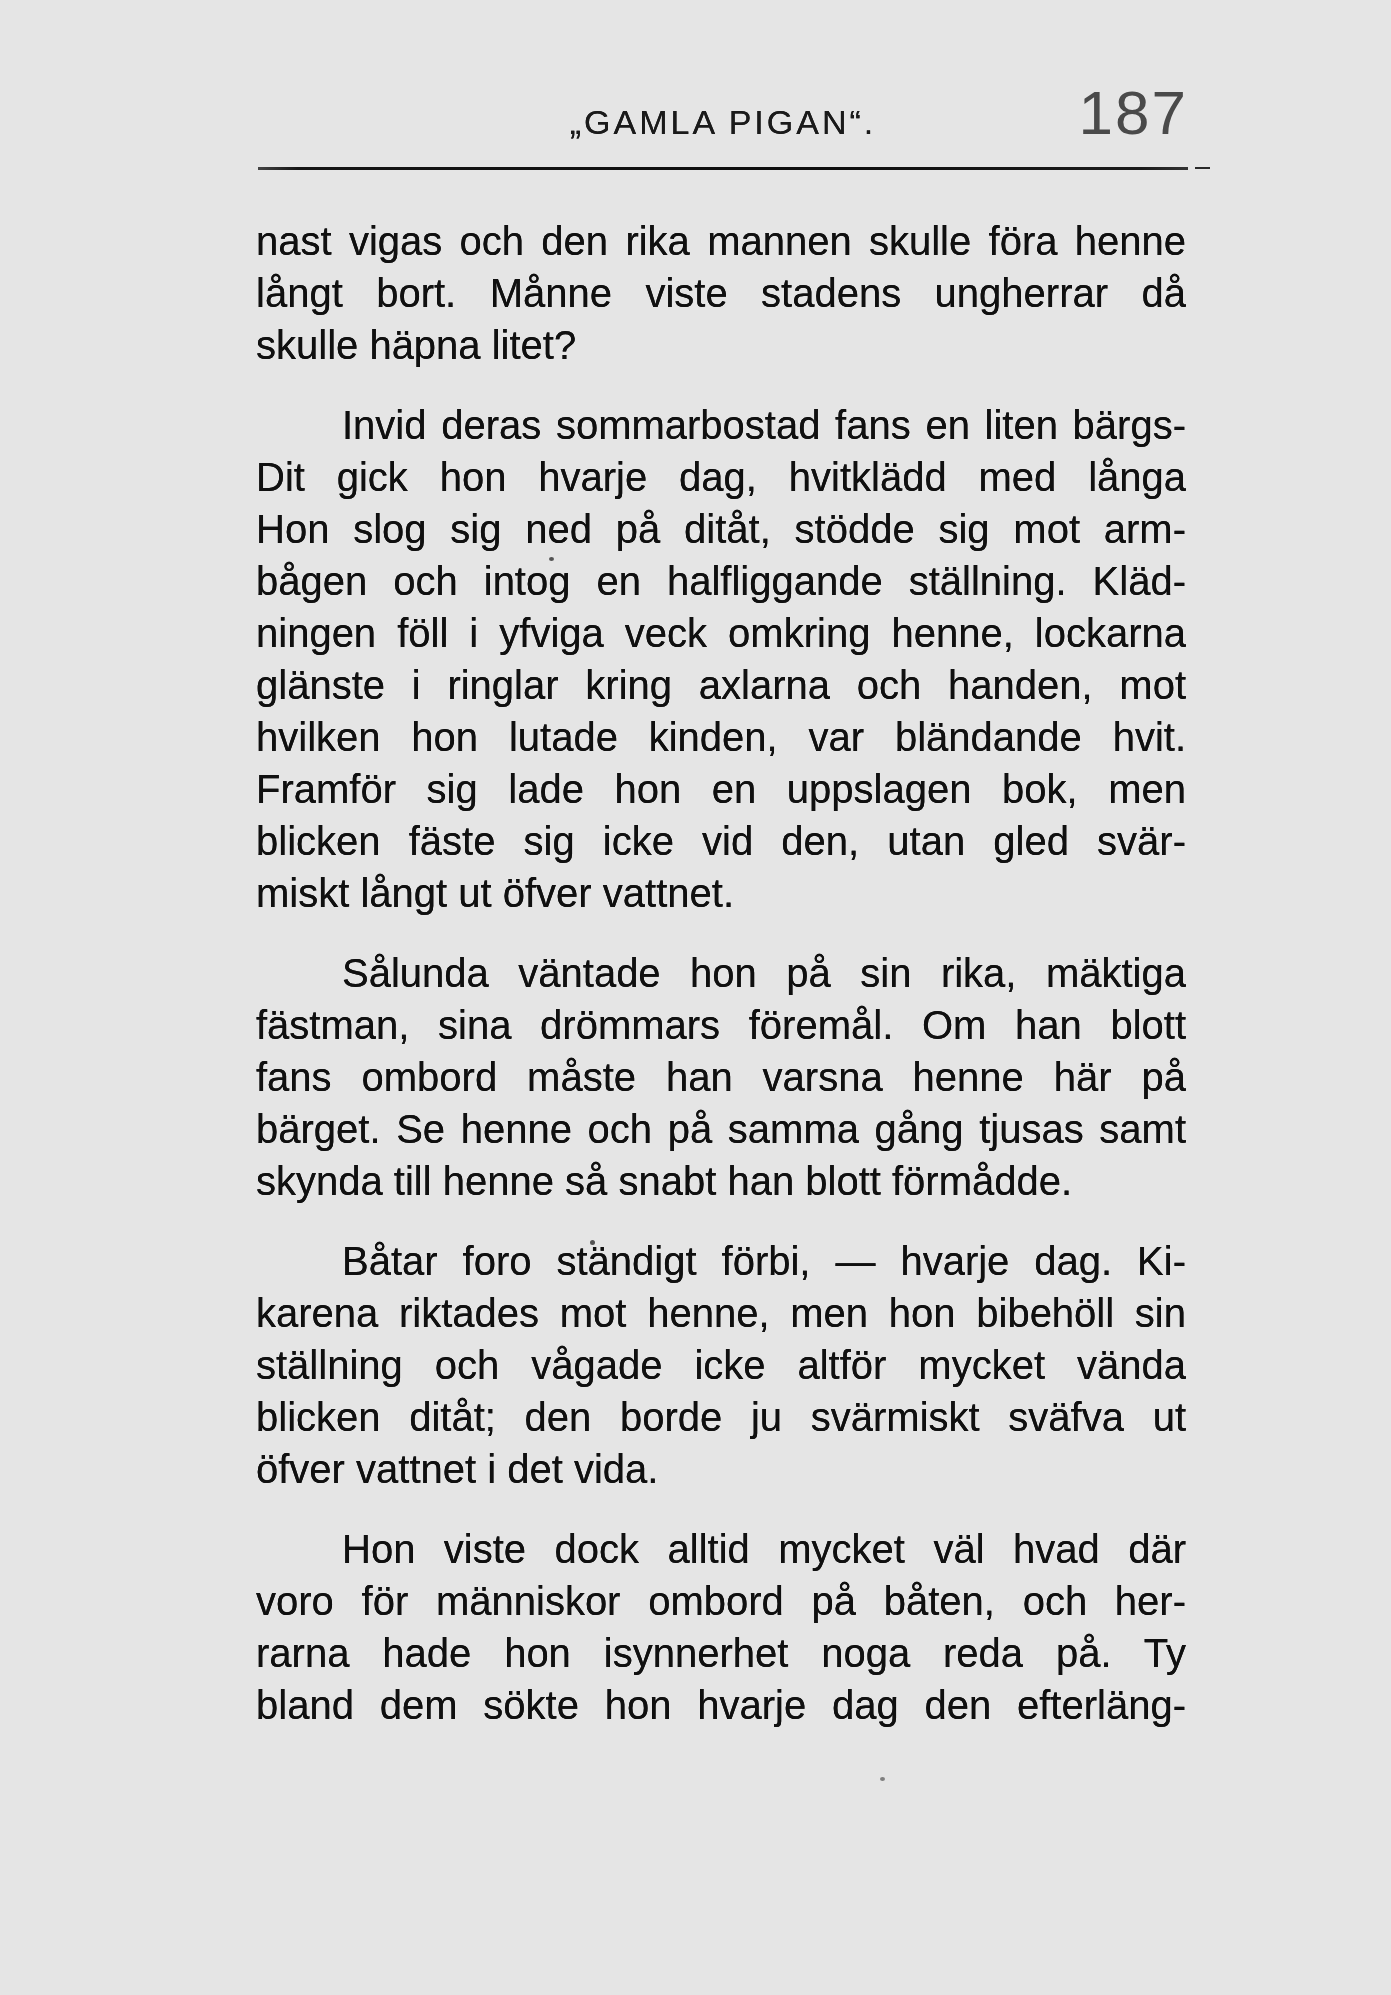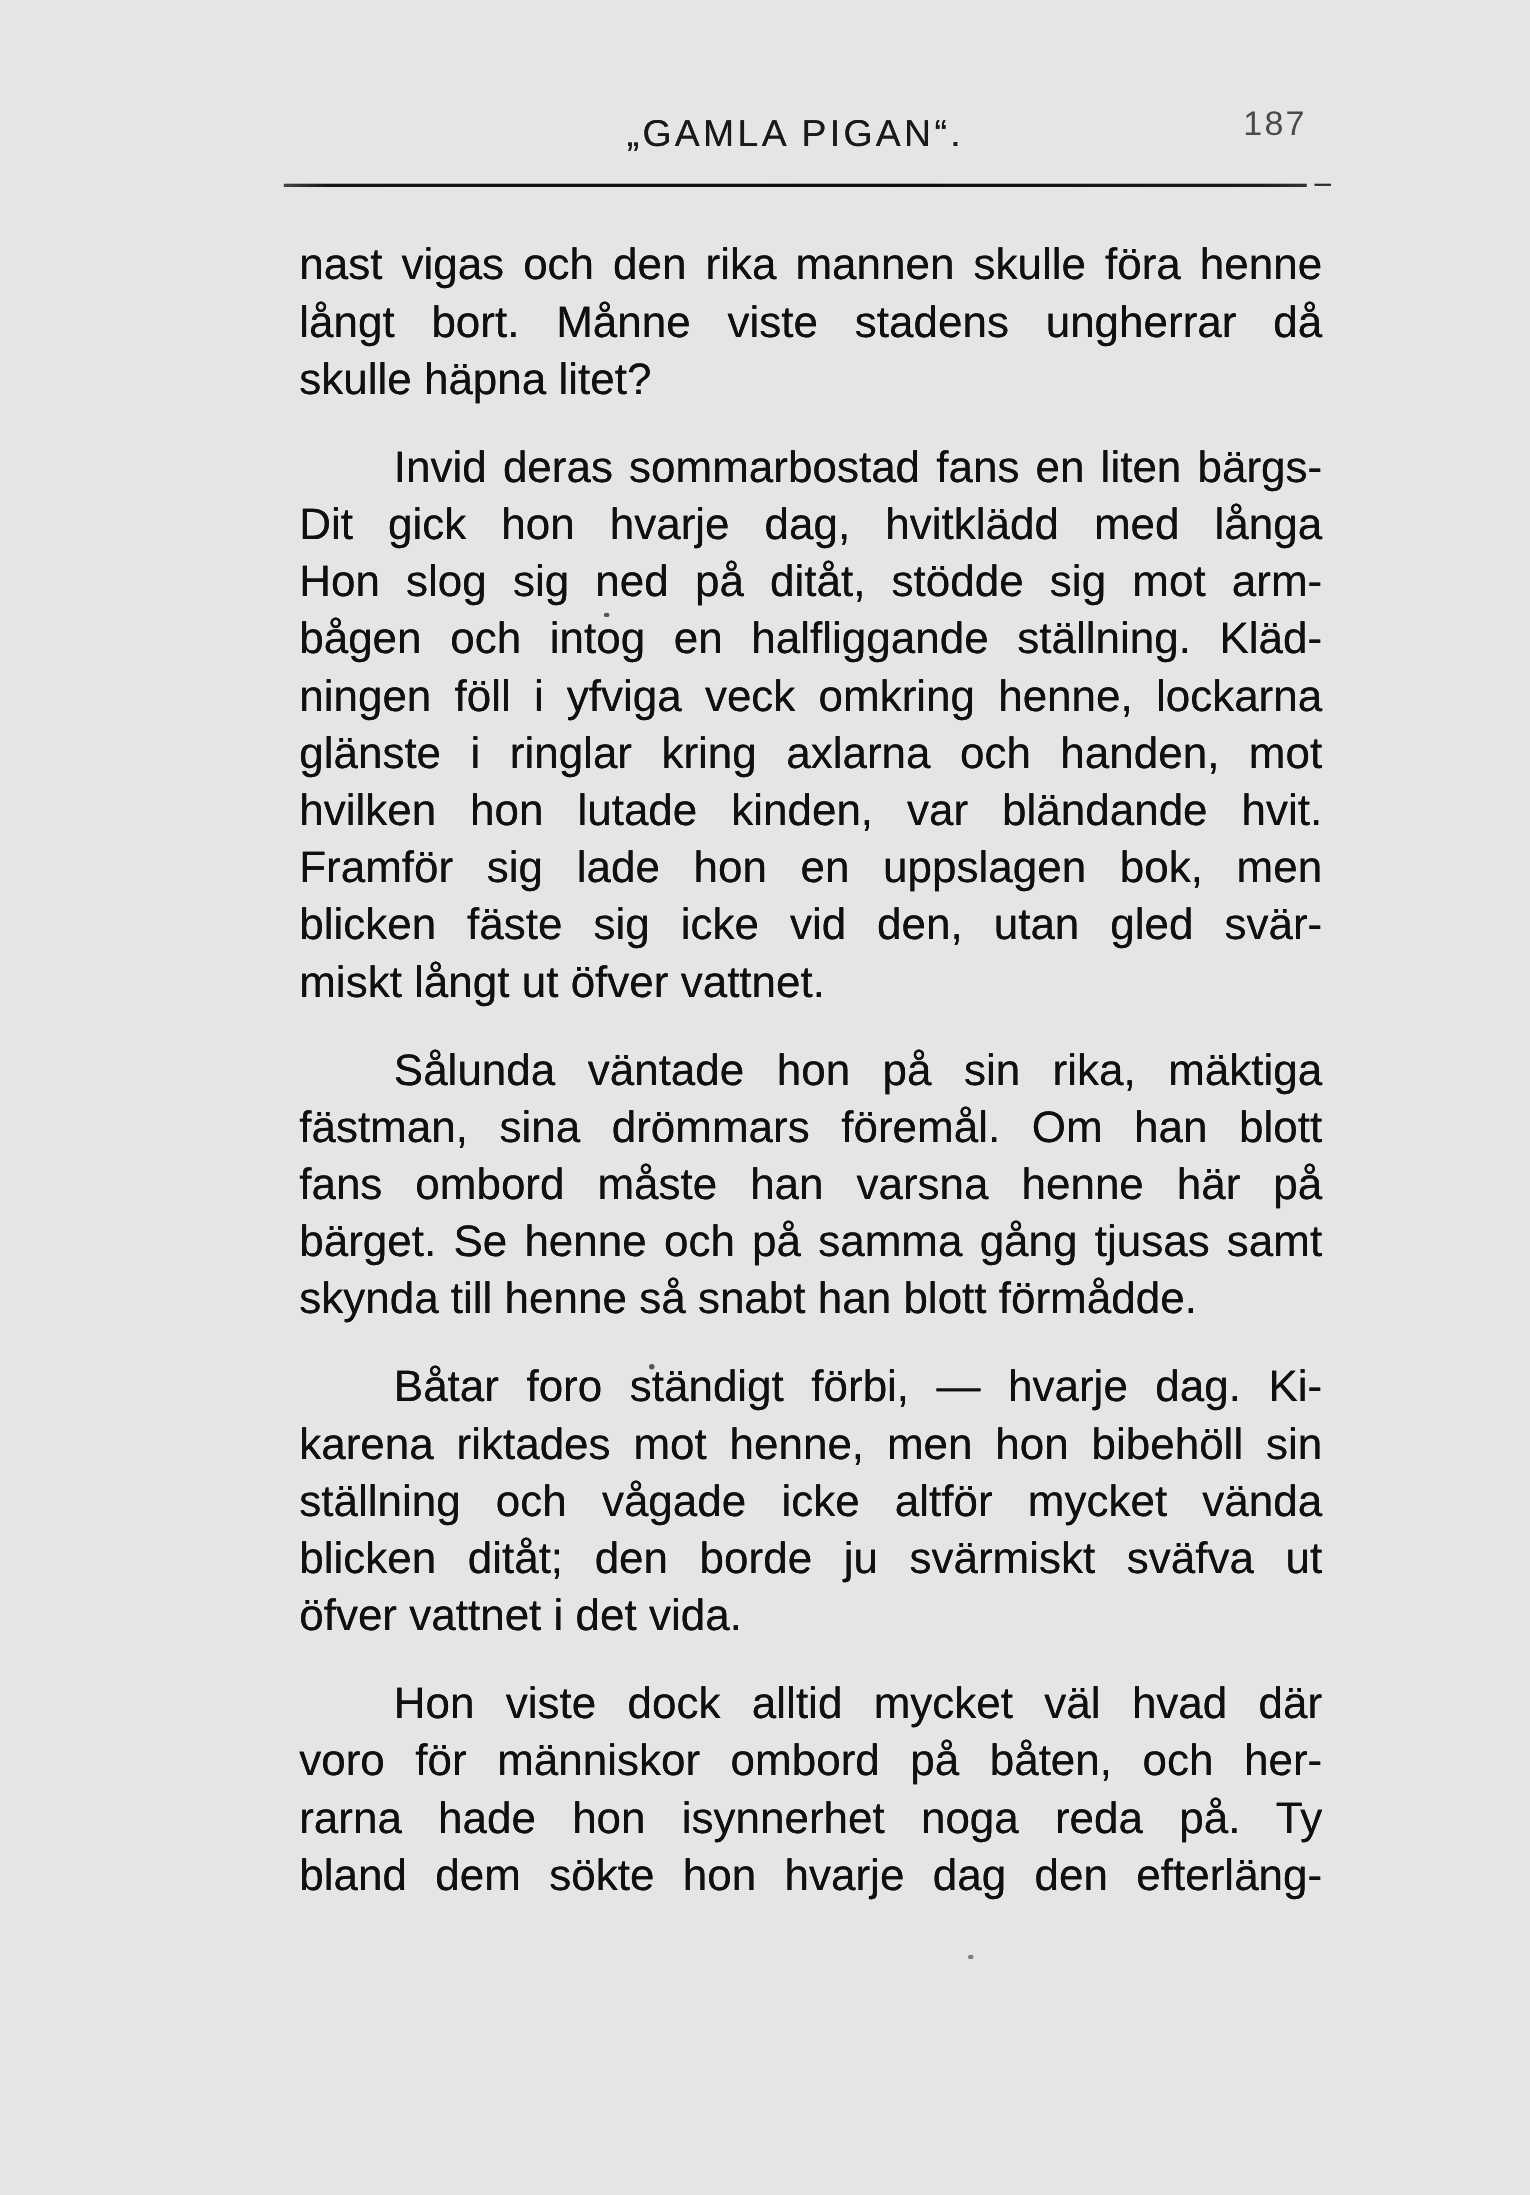--- a/index.html
+++ b/index.html
@@ -33,21 +33,21 @@
     line-height: 36px;
     letter-spacing: 3px;
     white-space: nowrap;
     color: #1a1a1a;
     text-shadow: 0 0 0.5px currentColor;
   }
   .page-number {
     position: absolute;
     right: 0;
     top: -6px;
-    font-size: 31px;
+    font-size: 62px;
     line-height: 46px;
     color: #4a4a4a;
     letter-spacing: 2px;
   }
   
   .head-rule {
     position: absolute;
     top: 167px;
     left: 258px;
     width: 930px;
@@ -62,21 +62,21 @@
     margin-left: 7px;
     top: 0;
     width: 15px;
     height: 2px;
     background: #2a2a2a;
   }
   
   .body-text {
     position: absolute;
     top: 215px;
-    left: 272px;
+    left: 256px;
     width: 930px;
     font-size: 40px;
     line-height: 52px;
     color: #101010;
     text-shadow: 0 0 0.6px currentColor;
   }
   .body-text p {
     margin: 0;
     padding: 0;
   }

